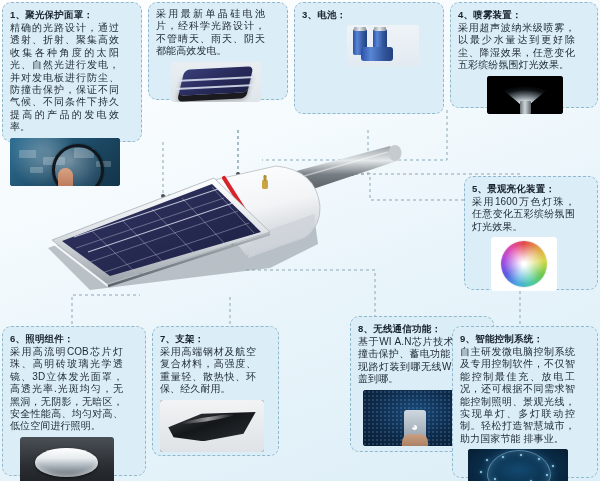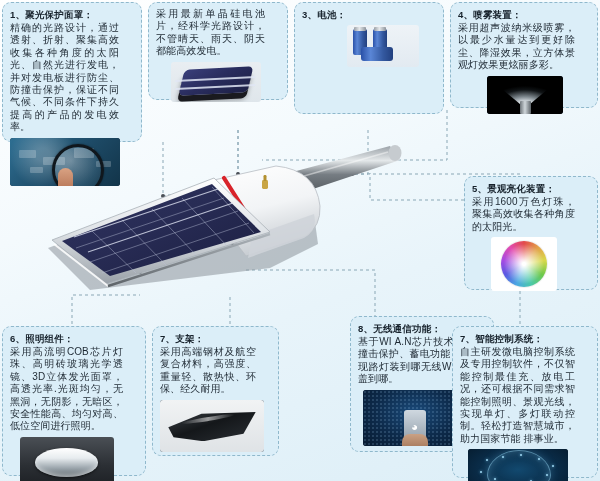--- a/index.html
+++ b/index.html
@@ -422,32 +422,32 @@
         <div class="cap" style="left:7px; top:2px; width:12px; height:4px;"></div>
         <div class="cell" style="left:26px; top:4px; width:14px; height:26px;"></div>
         <div class="cap" style="left:27px; top:2px; width:12px; height:4px;"></div>
         <div class="cell" style="left:14px; top:22px; width:32px; height:14px; border-radius:3px;"></div>
       </div>
     </div>
   </div>
 
   <div class="panel" style="left:450px; top:2px; width:148px; height:106px;">
     <div class="panel-title">4、喷雾装置：</div>
-    <div class="panel-body">采用超声波纳米级喷雾，以最少水量达到更好除尘、降湿效果，立方体景观灯效果更炫丽多彩。</div>
+    <div class="panel-body">采用超声波纳米级喷雾，以最少水量达到更好除尘、降湿效果，任意变化五彩缤纷氛围灯光效果。</div>
     <div class="panel-photo" style="width:76px; height:38px; margin-right:12px; margin-left:auto;">
       <div class="ph-spray">
         <div class="cone"></div>
         <div class="nozzle"></div>
       </div>
     </div>
   </div>
 
   <div class="panel" style="left:464px; top:176px; width:134px; height:114px;">
     <div class="panel-title">5、景观亮化装置：</div>
-    <div class="panel-body">采用1600万色灯珠，聚集高效收集各种角度的太阳光。</div>
+    <div class="panel-body">采用1600万色灯珠，任意变化五彩缤纷氛围灯光效果。</div>
     <div class="panel-photo" style="width:66px; height:54px;">
       <div class="ph-colorwheel">
         <div class="wheel"></div>
       </div>
     </div>
   </div>
 
   <div class="panel" style="left:2px; top:326px; width:144px; height:150px;">
     <div class="panel-title">6、照明组件：</div>
     <div class="panel-body">采用高流明COB芯片灯珠、高明砖玻璃光学透镜、3D立体发光面罩，高透光率.光斑均匀，无黑洞，无阴影，无暗区，安全性能高、均匀对高、低位空间进行照明。</div>
@@ -477,21 +477,21 @@
         <div class="dotmap"></div>
         <div class="phone">
           <span class="wifi-glyph">◕</span>
         </div>
         <div class="hand"></div>
       </div>
     </div>
   </div>
 
   <div class="panel" style="left:452px; top:326px; width:146px; height:152px;">
-    <div class="panel-title">7、智能控制系统：</div>
+    <div class="panel-title">9、智能控制系统：</div>
     <div class="panel-body">自主研发微电脑控制系统及专用控制软件，不仅智能控制最佳充、放电工况，还可根据不同需求智能控制照明、景观光线，实现单灯、多灯联动控制。轻松打造智慧城市，助力国家节能 排事业。</div>
     <div class="panel-photo" style="width:100px; height:46px;">
       <div class="ph-brain">
         <div class="brainshape"></div>
         <div class="node" style="left:18%; top:22%;"></div>
         <div class="node" style="left:34%; top:14%;"></div>
         <div class="node" style="left:52%; top:10%;"></div>
         <div class="node" style="left:70%; top:20%;"></div>
         <div class="node" style="left:84%; top:34%;"></div>
         <div class="node" style="left:12%; top:48%;"></div>

